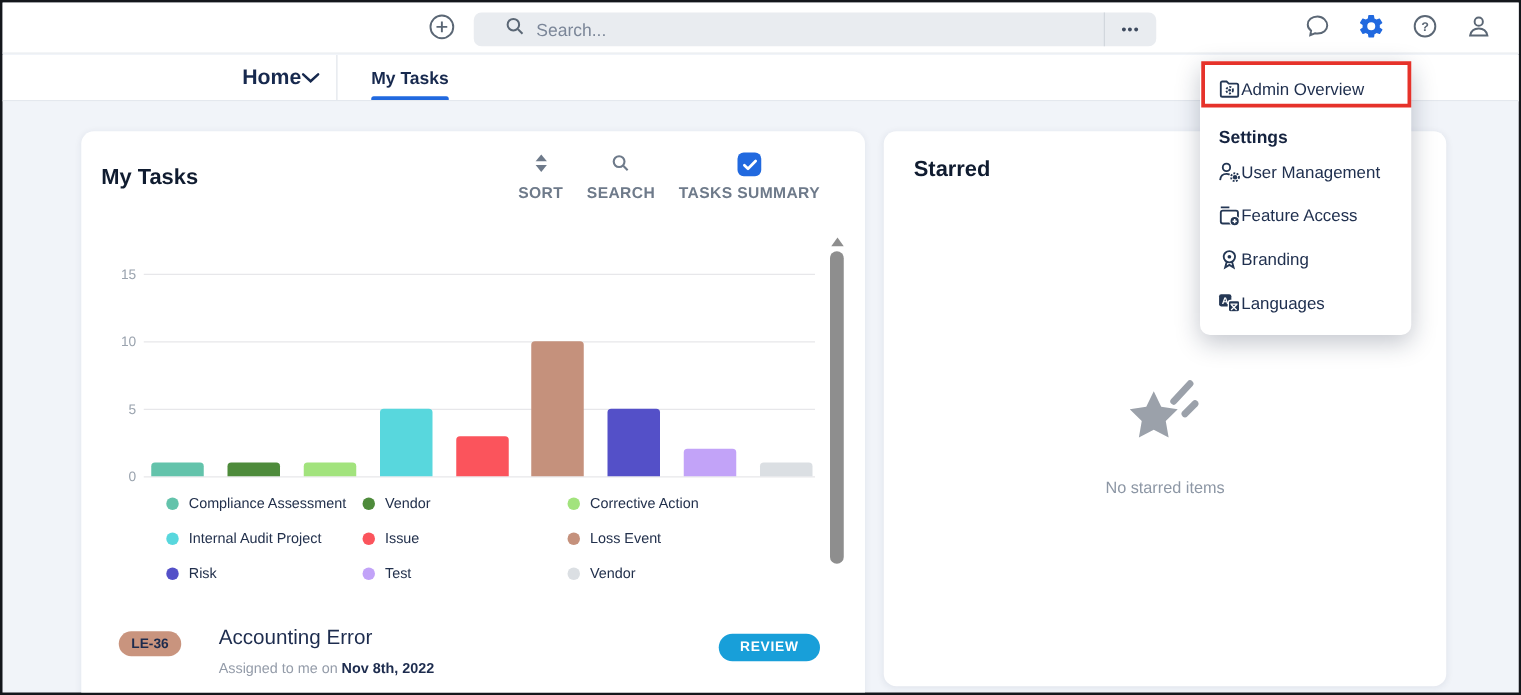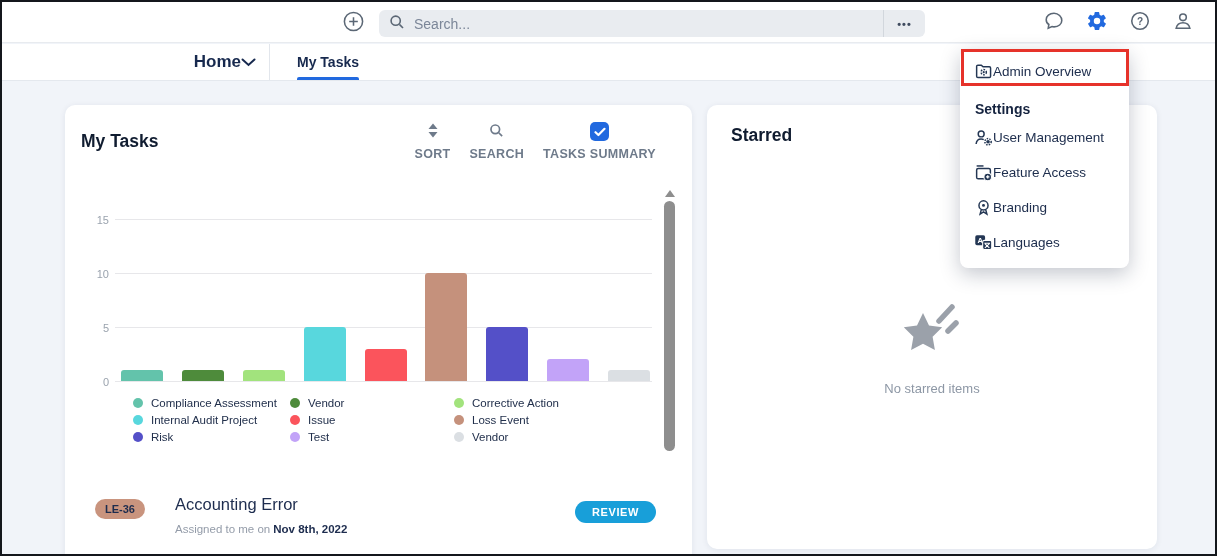--- a/index.html
+++ b/index.html
@@ -3,21 +3,21 @@
 <meta charset="utf-8">
 <style>
   html,body{margin:0;padding:0;background:#dfe3ea;}
   *{box-sizing:border-box;}
   .screen{position:relative;width:1217px;height:556px;border:2px solid #14171c;background:#f1f4f9;
           overflow:hidden;font-family:"Liberation Sans",sans-serif;}
   
   .topbar{position:absolute;top:0;left:0;right:0;height:41px;background:#fff;border-bottom:1px solid #e8ebef;}
   .plus-btn{position:absolute;left:339px;top:8px;width:24px;height:24px;background:none;border:none;padding:0;cursor:pointer;}
   .searchbar{position:absolute;left:377px;top:8px;width:546px;height:27px;background:#e9ecf0;border-radius:6px;
-             display:flex;align-items:center;padding-left:10px;}
+             display:flex;align-items:center;padding-left:25px;}
   .searchbar input{flex:1;background:transparent;border:none;outline:none;font-size:14px;color:#44506b;
                    font-family:"Liberation Sans",sans-serif;margin-left:7px;}
   .searchbar input::placeholder{color:#7b8698;}
   .search-more{width:42px;align-self:stretch;border-left:1px solid #d2d7dd;display:flex;align-items:center;
                justify-content:center;color:#3f4b5f;font-size:11px;font-weight:bold;letter-spacing:1px;cursor:pointer;}
   .topbar-icons{position:absolute;right:21px;top:9px;display:flex;gap:20px;align-items:center;}
   .tb-icon{background:none;border:none;padding:0;cursor:pointer;width:23px;height:23px;display:flex;align-items:center;justify-content:center;}
   
   .navbar{position:absolute;top:42px;left:0;right:0;height:37px;background:#fff;border-bottom:1px solid #e4e8ee;}
   .home{position:absolute;left:16px;top:0;height:100%;width:238px;display:flex;align-items:center;
@@ -36,25 +36,25 @@
   .tool{display:flex;align-items:center;gap:6px;font-size:12.5px;font-weight:bold;color:#6e7a8a;
         letter-spacing:.3px;background:none;border:none;padding:0;cursor:pointer;font-family:inherit;flex-direction:column;}
   .checkbox{width:19px;height:19px;background:#2169df;border-radius:5px;display:flex;align-items:center;
             justify-content:center;cursor:pointer;}
   
   .chart{position:relative;margin:41px 40px 0 50px;height:180px;}
   .gridline{position:absolute;left:0;right:0;height:1px;background:#e7e7ea;}
   .ytick{position:absolute;left:-32px;width:26px;text-align:right;font-size:11px;color:#9aa3ae;}
   .bars{position:absolute;left:6px;right:2px;bottom:1px;display:flex;align-items:flex-end;justify-content:space-between;}
   .bar{width:42px;border-radius:3px 3px 0 0;}
-  .legend{margin:15px 20px 0 68px;display:grid;grid-template-columns:157px 164px auto;row-gap:5px;}
+  .legend{margin:15px 20px 0 68px;display:grid;grid-template-columns:157px 164px auto;row-gap:16px;}
   .legend-item{display:flex;align-items:center;gap:8px;font-size:11.5px;color:#22304c;}
   .dot{width:10px;height:10px;border-radius:50%;flex:none;}
   
-  .task-row{display:flex;align-items:flex-start;margin:52px 36px 0 30px;cursor:pointer;}
+  .task-row{display:flex;align-items:flex-start;margin:36px 36px 0 30px;cursor:pointer;}
   .task-id{font-size:11px;font-weight:bold;color:#1d2c4e;background:#c9947e;padding:4px 10px;border-radius:10px;margin-top:4px;}
   .task-main{margin-left:30px;}
   .task-title{font-size:16.5px;color:#1d2c4e;}
   .task-sub{margin-top:9px;font-size:11.5px;color:#949ca9;}
   .task-sub b{color:#1d2c4e;margin-left:3px;}
   .status-badge{margin-left:auto;background:#189fd9;color:#fff;font-size:11px;font-weight:bold;letter-spacing:.6px;
                 padding:5px 17px;border-radius:11px;margin-top:6px;border:none;cursor:pointer;font-family:inherit;}
   .task-divider{margin:21px 36px 0 95px;height:1px;background:#e7eaee;}
   
   .mt-scrollbar{position:absolute;right:17px;top:85px;width:11px;display:flex;flex-direction:column;align-items:center;}

